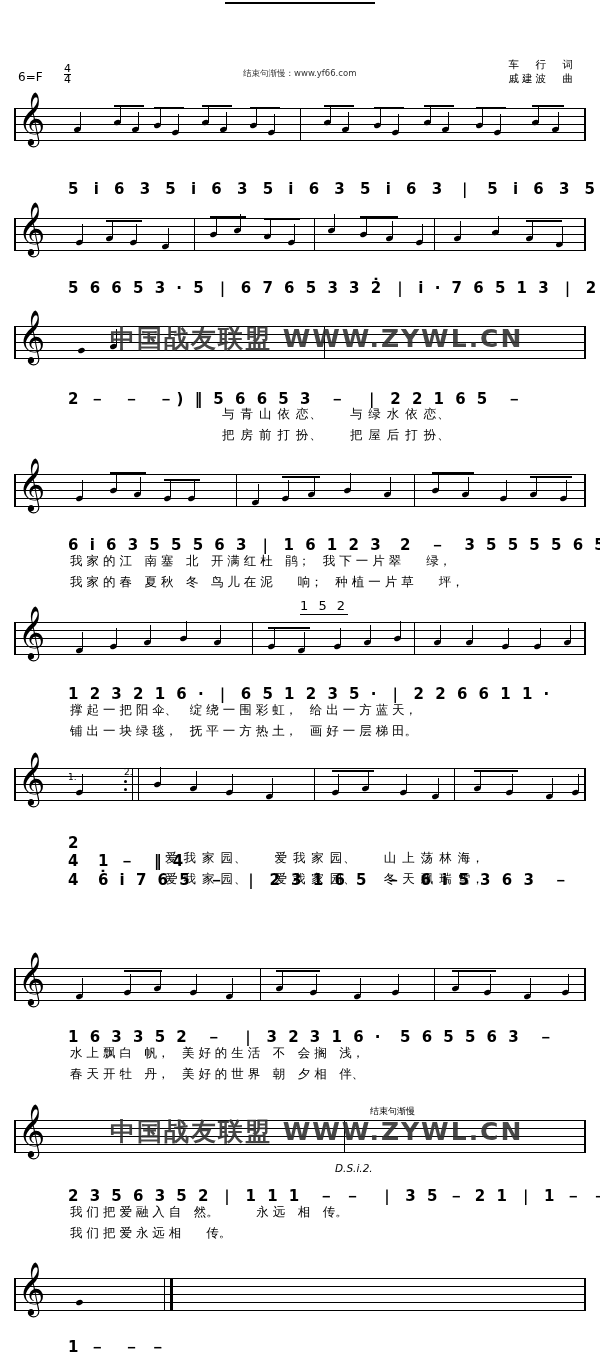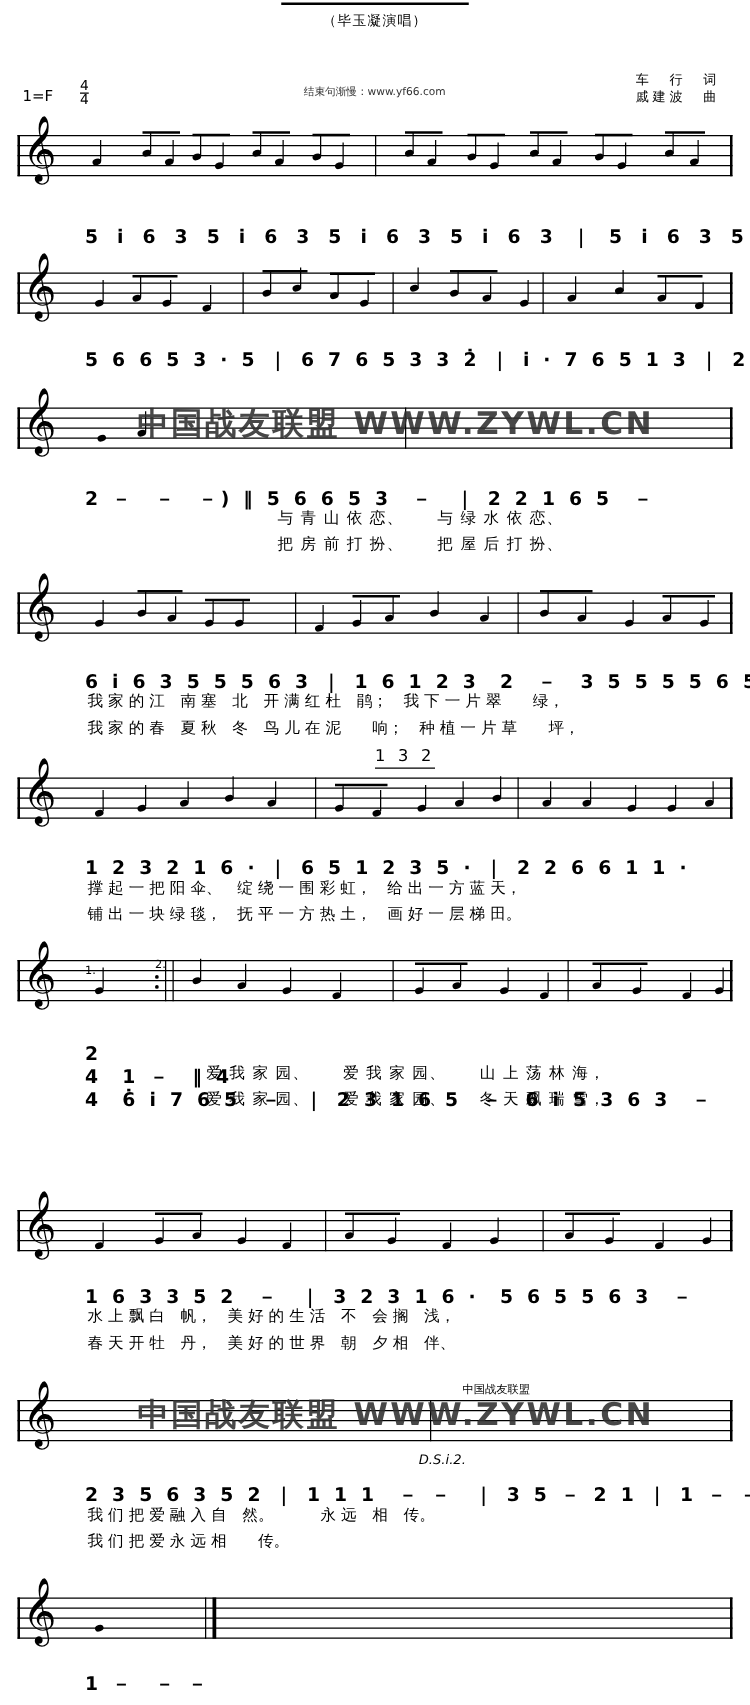--- a/index.html
+++ b/index.html
@@ -196,30 +196,29 @@
     background: #000;
     border-radius: 50%;
   }
 </style>
 </head>
 <body>
 
 <div class="page">
 
   <div class="title-underline"></div>
-  <div class="subtitle">（毕玉凝演唱）</div>
   <div class="weblink">结束句渐慢：www.yf66.com</div>
 
   <div class="credits">
     <div>车　行　词</div>
     <div>戚建波　曲</div>
   </div>
 
   <div class="keysig">
-    <span>1=F</span>
+    <span>6=F</span>
   </div>
   <div class="timesig">
     <span class="num">4</span>
     <span class="den">4</span>
   </div>
 
   <div class="system" style="top:98px;">
     <div class="staff">
       <div class="line l1"></div>
         <div class="line l2"></div>
@@ -407,21 +406,21 @@
       <div class="note" style="left:546px; top:30px;"></div>
         <div class="stem" style="left:552px;top:14px;"></div>
       <div class="beam" style="left:516px; top:10px; width:42px;"></div>
     </div>
   </div>
 
   <div class="numrow" style="top:534px; left:68px; letter-spacing:3px;">6 i 6 3 5 5 5 6 3 ｜ 1 6 1 2 3  2  －  3 5 5 5 5 6 5 ·</div>
   <div class="lyricrow" style="top:551px; left:70px; letter-spacing:0px;">我 家 的 江　南 塞　北　开 满 红 杜　鹃；　我 下 一 片 翠　　绿，</div>
   <div class="lyricrow" style="top:572px; left:70px; letter-spacing:0px;">我 家 的 春　夏 秋　冬　鸟 儿 在 泥　　响；　种 植 一 片 草　　坪，</div>
 
-  <div class="annot" style="top:596px; left:300px; font-size:13px; letter-spacing:3px; border-bottom:1.2px solid #000; padding-bottom:1px;">1 3 2</div>
+  <div class="annot" style="top:596px; left:300px; font-size:13px; letter-spacing:3px; border-bottom:1.2px solid #000; padding-bottom:1px;">1 5 2</div>
 
   <div class="system" style="top:612px;">
     <div class="staff">
       <div class="line l1"></div>
         <div class="line l2"></div>
         <div class="line l3"></div>
       <div class="line l4"></div>
         <div class="line l5"></div>
       <div class="bar-left"></div>
         <div class="bar-right"></div>
@@ -563,21 +562,21 @@
         <div class="stem" style="left:516px;top:18px;"></div>
       <div class="note" style="left:548px; top:30px;"></div>
         <div class="stem" style="left:554px;top:14px;"></div>
     </div>
   </div>
 
   <div class="numrow" style="top:1026px; left:68px; letter-spacing:3px;">1 6 3 3 5 2  －  ｜ 3 2 3 1 6 ·  5 6 5 5 6 3  －</div>
   <div class="lyricrow" style="top:1043px; left:70px;">水 上 飘 白　帆，　美 好 的 生 活　不　会 搁　浅，</div>
   <div class="lyricrow" style="top:1064px; left:70px;">春 天 开 牡　丹，　美 好 的 世 界　朝　夕 相　伴、</div>
 
-  <div class="annot small" style="top:1103px; left:370px;">中国战友联盟</div>
+  <div class="annot small" style="top:1103px; left:370px;">结束句渐慢</div>
 
   <div class="system" style="top:1110px;">
     <div class="staff">
       <div class="line l1"></div>
         <div class="line l2"></div>
         <div class="line l3"></div>
       <div class="line l4"></div>
         <div class="line l5"></div>
       <div class="bar-left"></div>
         <div class="bar-right"></div>

